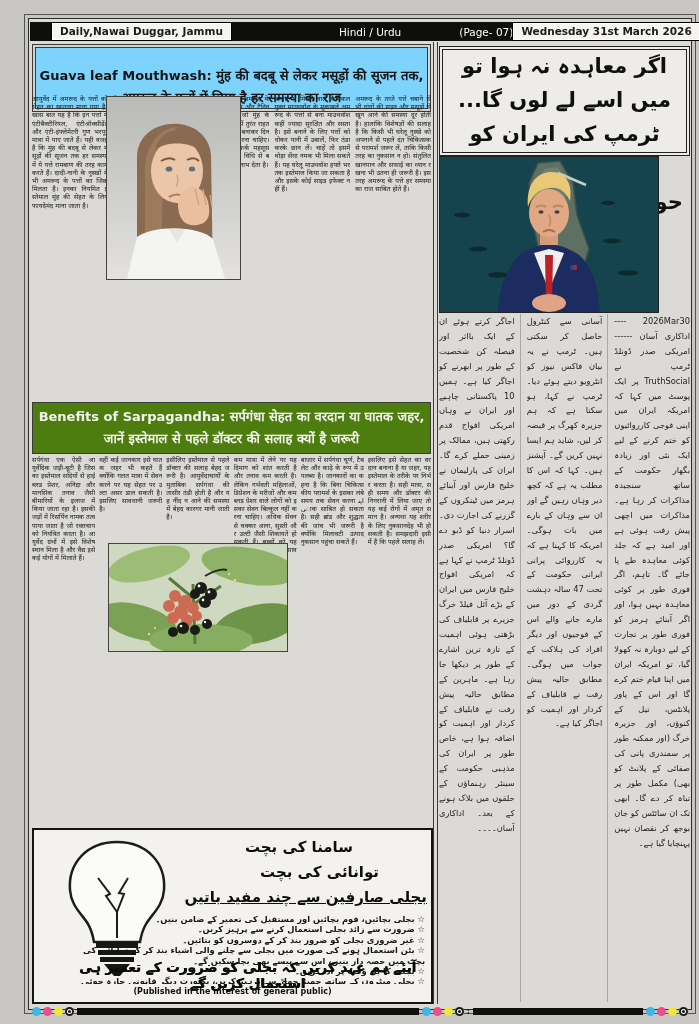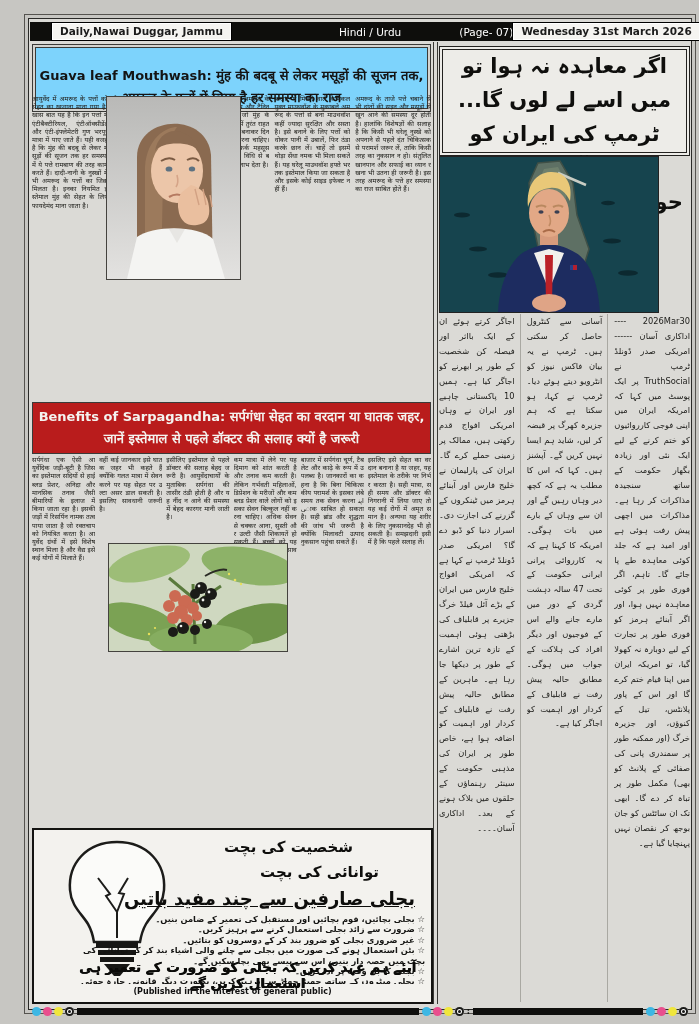--- a/index.html
+++ b/index.html
@@ -29,21 +29,21 @@
   .headbox{
     position:absolute;text-align:center;
     border:1px solid #3a3a38;
   }
   .headbox.light{
     background:#7dd3fc;color:#141414;
     box-shadow:inset 0 0 0 2px #d4d3cf, inset 0 0 0 3px #3a3a38;
     font-size:13px;font-weight:bold;line-height:22px;padding-top:20px;
   }
   .headbox.dark{
-    background:#b91c1c;color:#f4f3ef;
+    background:#4d7c0f;color:#f4f3ef;
     font-size:13px;font-weight:bold;line-height:22px;padding-top:3px;
   }
   .cols{position:absolute;display:flex;}
   .col{
     flex:1;overflow:hidden;text-align:justify;
     font-size:6.5px;line-height:8.2px;color:#23231f;
     word-break:break-all;
   }
   .cols.hindi{gap:5px;}
   .photo{position:absolute;border:1px solid #44423e;background:#bbb;}
@@ -212,23 +212,23 @@
 <div class="ad">
   <svg width="118" height="142" viewBox="0 0 118 142" style="position:absolute;left:24px;top:8px;">
     <path d="M59,4 C28,4 10,26 12,52 C13,68 24,76 30,86 C34,93 35,98 36,104 L82,104 C83,98 84,93 88,86 C94,76 105,68 106,52 C108,26 90,4 59,4 Z" fill="#fbfbf9" stroke="#1c1c1a" stroke-width="2.5"></path>
     <path d="M40,40 L52,56 L48,58 L59,74 L66,56 L61,55 L70,40" fill="none" stroke="#1c1c1a" stroke-width="2"></path>
     <path d="M59,74 L59,100" stroke="#1c1c1a" stroke-width="2"></path>
     <rect x="38" y="104" width="42" height="6" fill="#171715"></rect>
     <rect x="40" y="112" width="38" height="5" fill="#171715"></rect>
     <rect x="42" y="119" width="34" height="5" fill="#171715"></rect>
     <path d="M46,126 L72,126 L62,138 L56,138 Z" fill="#171715"></path>
   </svg>
-  <div class="aline" style="right:78px;top:8px;font-size:15px;">شخصیت کی بچت</div>
+  <div class="aline" style="right:78px;top:8px;font-size:15px;">سامنا کی بچت</div>
   <div class="aline" style="right:52px;top:33px;font-size:15px;">توانائی کی بچت</div>
-  <div class="aline" style="right:16px;top:58px;font-size:18px;text-decoration:underline;">بجلی صارفین سے چند مفید باتیں</div>
+  <div class="aline" style="right:4px;top:58px;font-size:15px;text-decoration:underline;">بجلی صارفین سے چند مفید باتیں</div>
   <div class="bullets">
     <div>☆ بجلی بچائیں، قوم بچائیں اور مستقبل کی تعمیر کے ضامن بنیں۔</div>
     <div>☆ ضرورت سے زائد بجلی استعمال کرنے سے پرہیز کریں۔</div>
     <div>☆ غیر ضروری بجلی کو ضرور بند کر کے دوسروں کو بتائیں۔</div>
     <div>☆ بٹن استعمال ہونے کی صورت میں بجلی سے چلنے والی اشیاء بند کر کے توانائی کی بچت میں حصہ دار بنیں، اس سے پیسے بھی بچا سکیں گے۔</div>
     <div>☆ بجلی کا بل وقت پر ادا کریں۔</div>
     <div>☆ بجلی میٹروں کے ساتھ چھیڑ چھاڑ سے پرہیز کریں، بصورت دیگر قانونی چارہ جوئی کا سامنا ہو سکتا ہے۔</div>
 
   </div>
   <div class="bottomline" style="top:129px;">آیئے ہم عہد کریں کہ بجلی کو ضرورت کے تعمیر ہی استعمال کریں گے</div>

